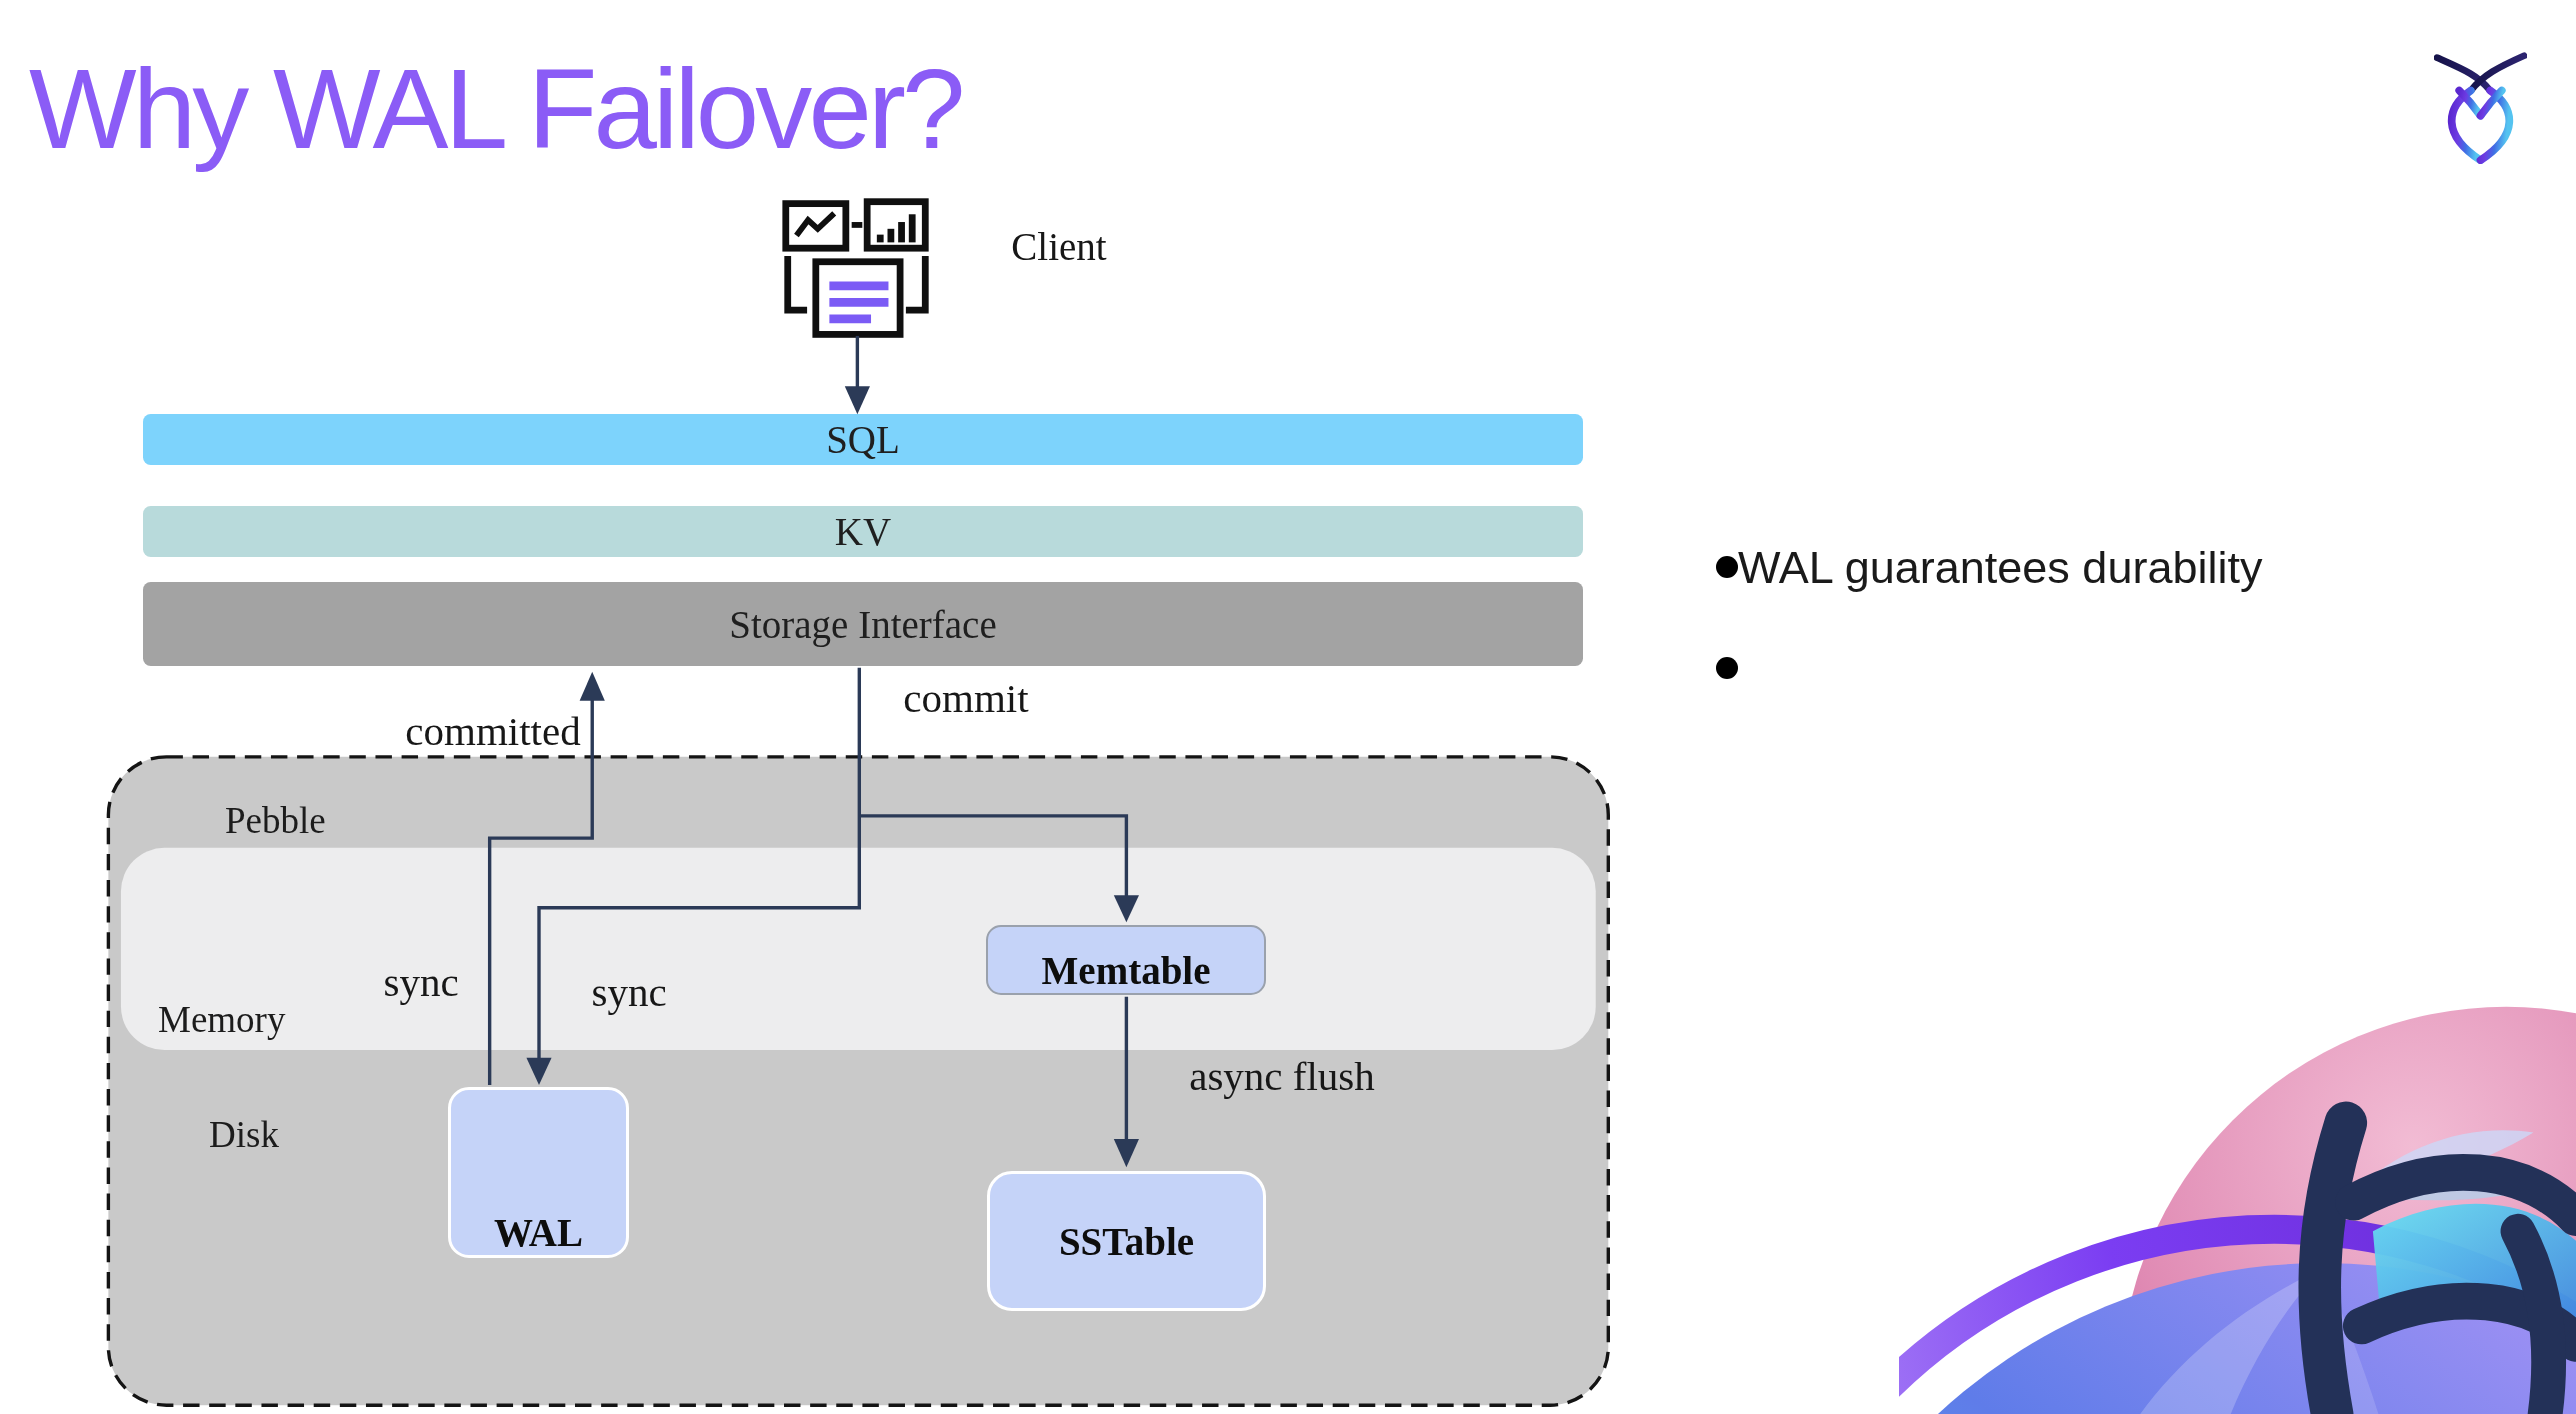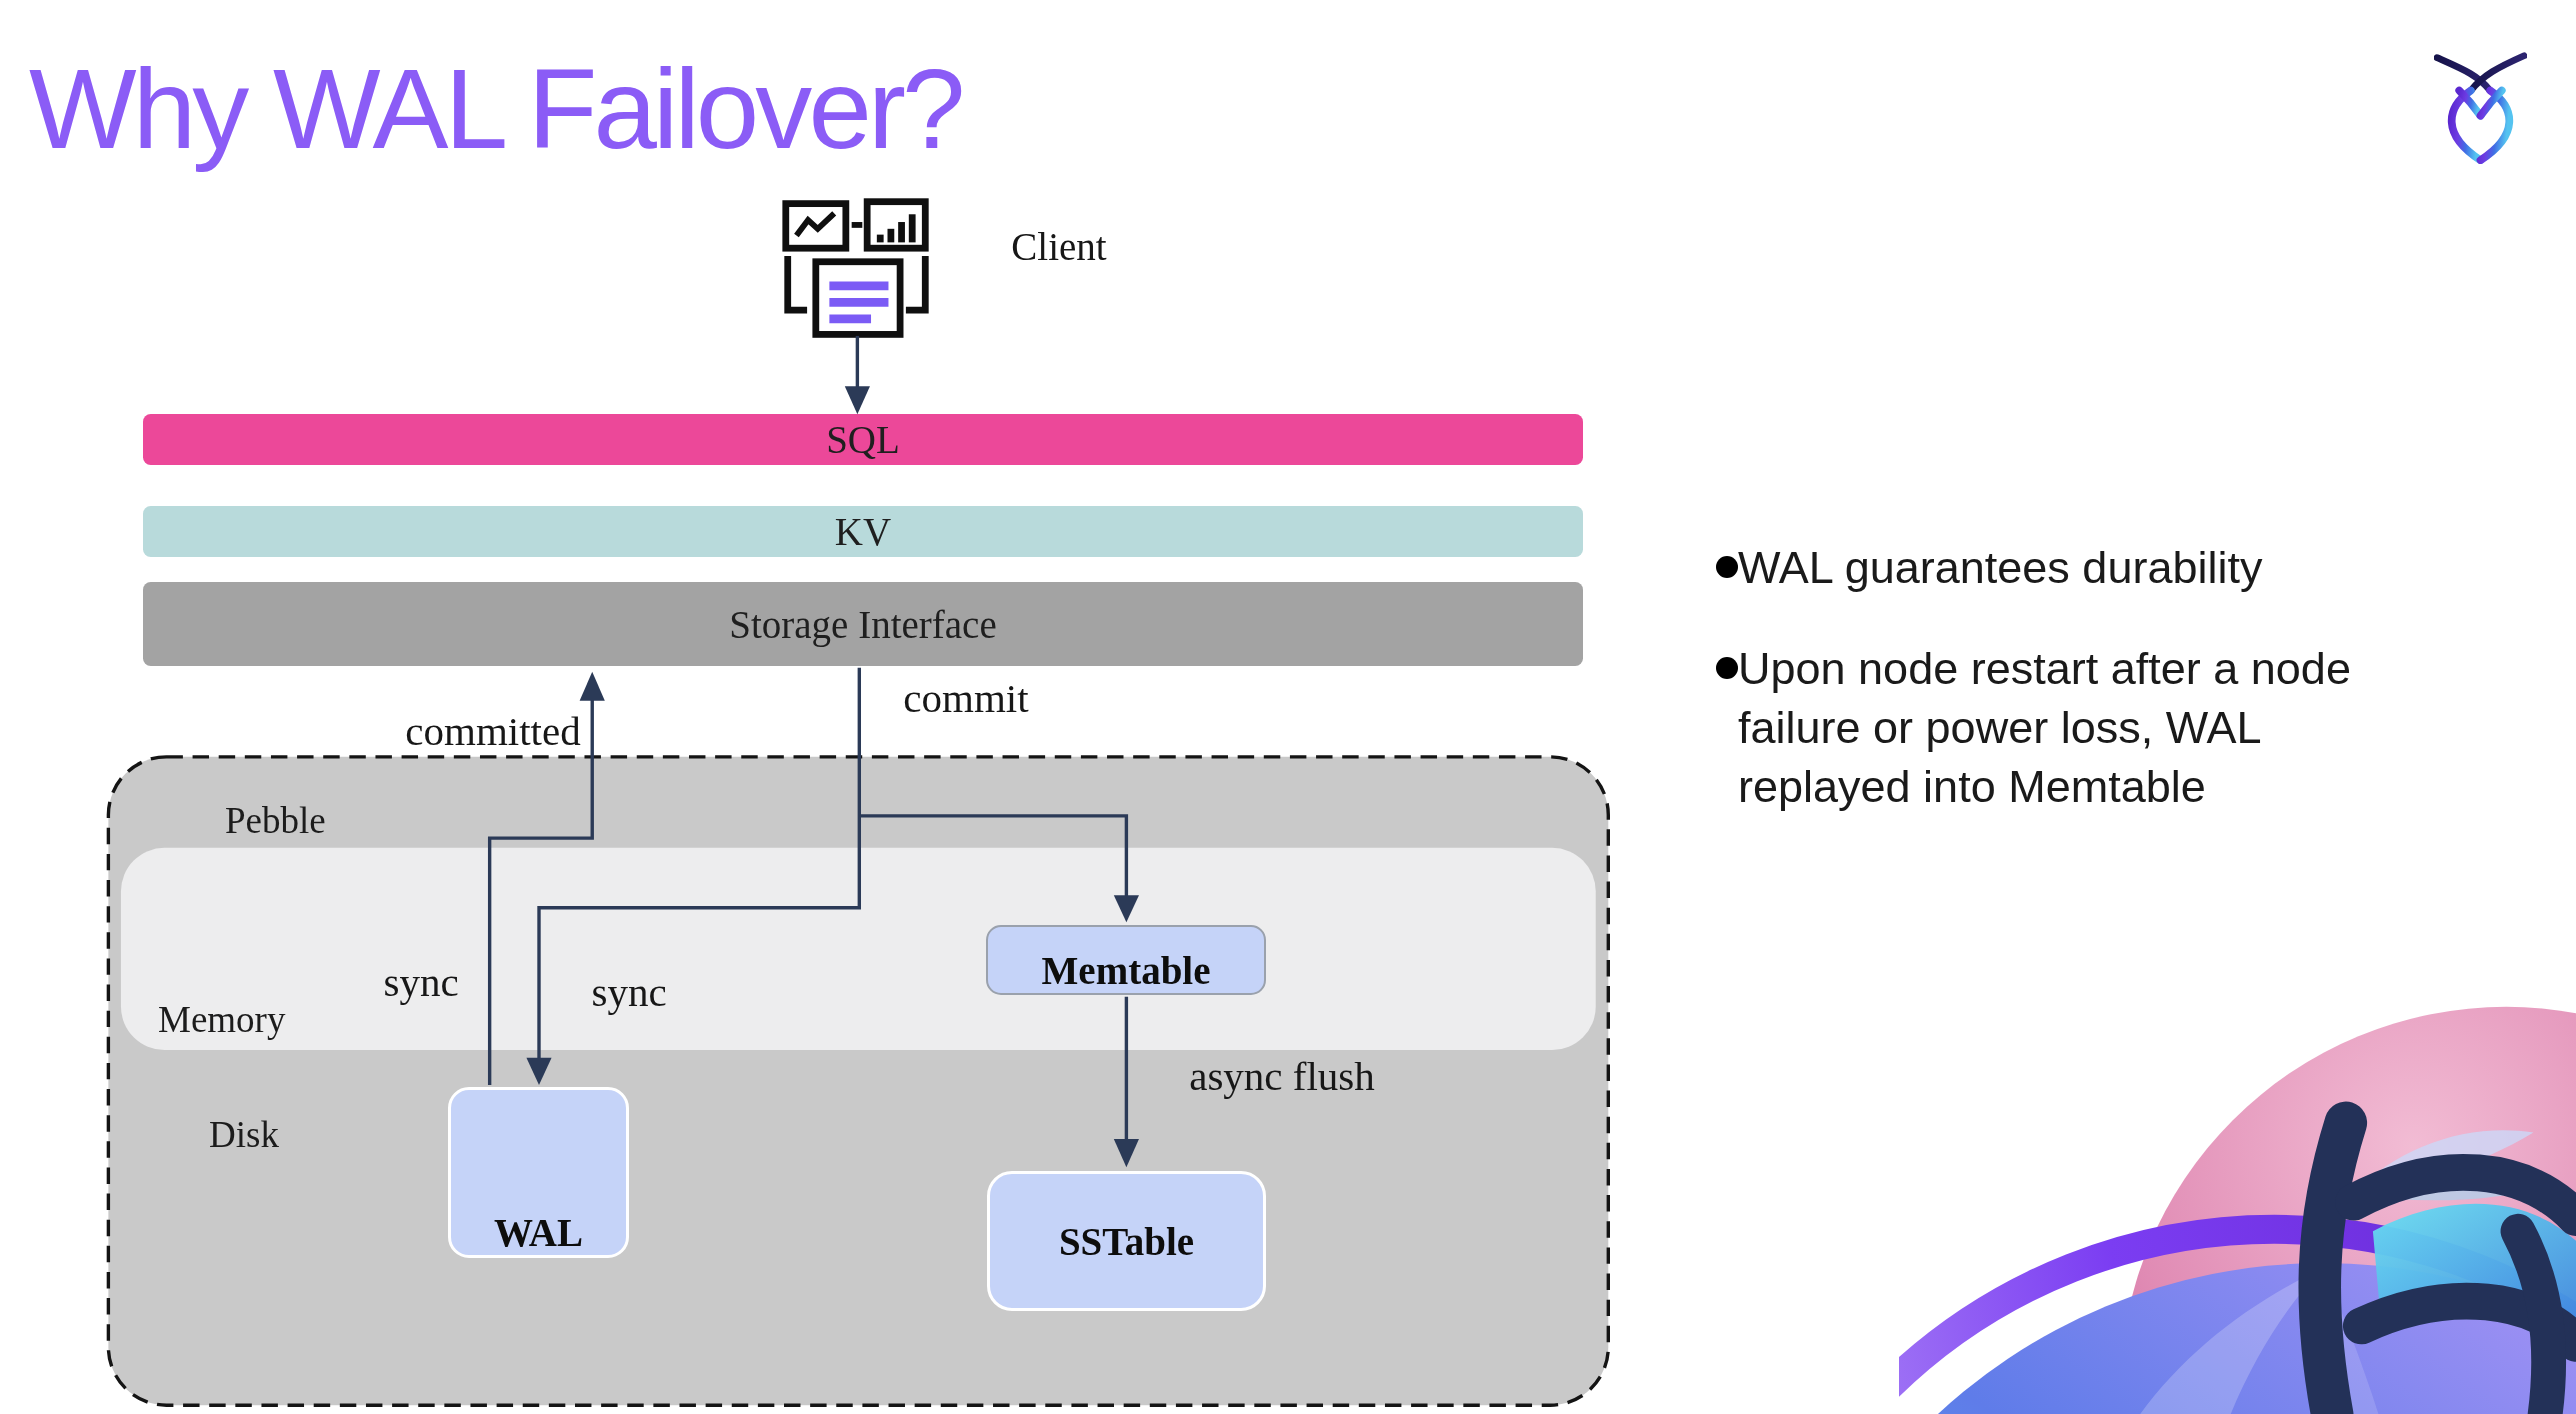--- a/index.html
+++ b/index.html
@@ -14,21 +14,21 @@
     color:#8b5cf6;font-family:"Liberation Sans",sans-serif;white-space:nowrap;
   }
   
   .layer{
     left:143px;width:1440px;border-radius:7.7px;
     display:flex;align-items:center;justify-content:center;z-index:2;
   }
   .layer-label{
     font-family:"Liberation Serif",serif;font-size:39px;color:#1f1f1f;
   }
-  .layer-sql{top:414px;height:51px;background:#ec4899;}
+  .layer-sql{top:414px;height:51px;background:#7dd3fc;}
   .layer-kv{top:506px;height:51px;background:#b8dadb;}
   .layer-storage{top:582px;height:84px;background:#a3a3a3;}
   
   .zone-label{
     font-family:"Liberation Serif",serif;font-size:37px;line-height:41px;
     color:#1c1c1c;z-index:2;white-space:nowrap;
   }
   
   .node{
     background:#c5d3f8;display:flex;align-items:center;justify-content:center;
@@ -165,21 +165,20 @@
 <div class="abs edge-label" style="left:421px;top:962px;">sync</div>
 <div class="abs edge-label" style="left:629px;top:972px;">sync</div>
 <div class="abs edge-label" style="left:1282px;top:1056px;">async flush</div>
 
 <div class="abs bullet-item bullet-item-1">
   <span class="bullet-dot"></span>
   <div class="bullet-text">WAL guarantees durability</div>
 </div>
 <div class="abs bullet-item bullet-item-2">
   <span class="bullet-dot"></span>
-  <div class="bullet-text">Upon node restart after a node failure or power loss, WAL replayed into Memtable</div>
 </div>
 
 <svg class="abs artwork-svg" width="677" height="503" viewBox="0 0 700 520">
   <defs>
     <radialGradient id="gPink" cx="38%" cy="18%" r="85%">
       <stop offset="0" stop-color="#f2bcd4"></stop>
       <stop offset="0.45" stop-color="#e08bb4"></stop>
       <stop offset="1" stop-color="#b93e84"></stop>
     </radialGradient>
     <linearGradient id="gBlue" x1="0.08" y1="0.95" x2="0.72" y2="0.08">

